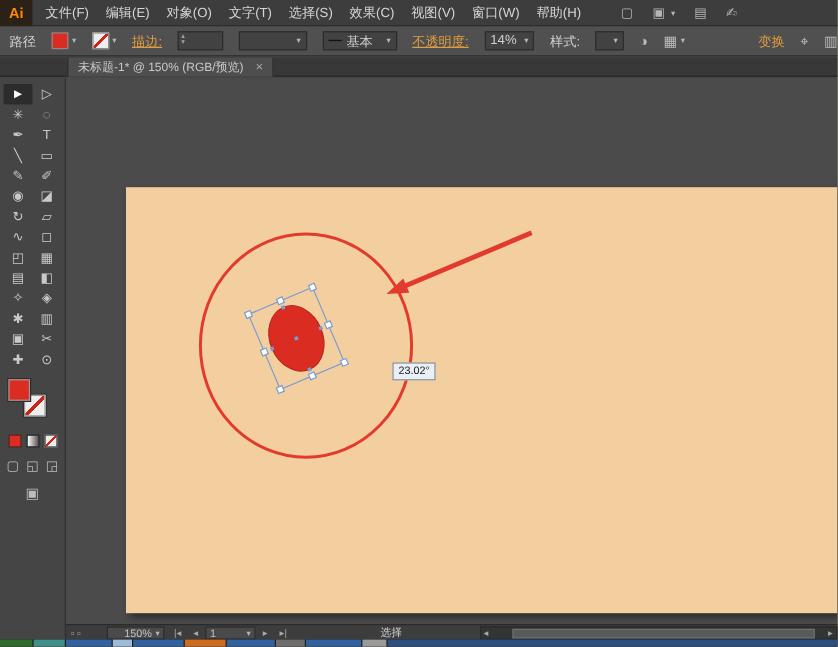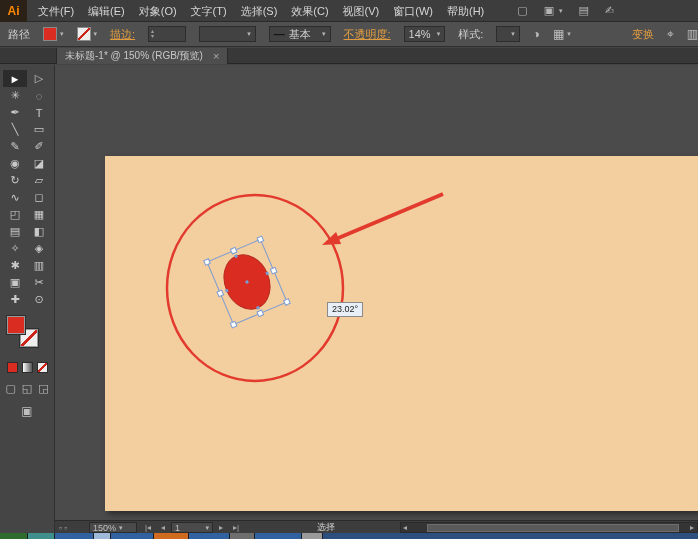--- a/index.html
+++ b/index.html
@@ -122,21 +122,21 @@
   .statusbar {
     position:absolute; left:55px; right:0; bottom:6px; height:13px;
     background:#3d3d3d; border-top:1px solid #2a2a2a;
     font-size:9px; color:#c0c0c0;
   }
   .sb-abs { position:absolute; top:0; height:13px; display:flex; align-items:center; }
   .sb-mini { left:4px; letter-spacing:2px; color:#9a9a9a; }
   .zoom-box {
     left:34px; width:48px; height:11px; top:1px;
     background:#4a4a4a; border:1px solid #2a2a2a; padding:0 3px;
-    display:flex; align-items:center; justify-content:flex-start;
+    display:flex; align-items:center; justify-content:flex-end;
   }
   .sb-arrow { color:#a8a8a8; font-size:8px; padding:0 2px; }
   .nav-first { left:88px; } .nav-prev { left:104px; }
   .artboard-box {
     left:116px; width:42px; height:11px; top:1px;
     background:#4a4a4a; border:1px solid #2a2a2a; padding:0 3px;
     display:flex; align-items:center; justify-content:space-between;
   }
   .nav-next { left:162px; } .nav-last { left:176px; }
   .sb-status { left:262px; color:#cfcfcf;text-align:center; }

